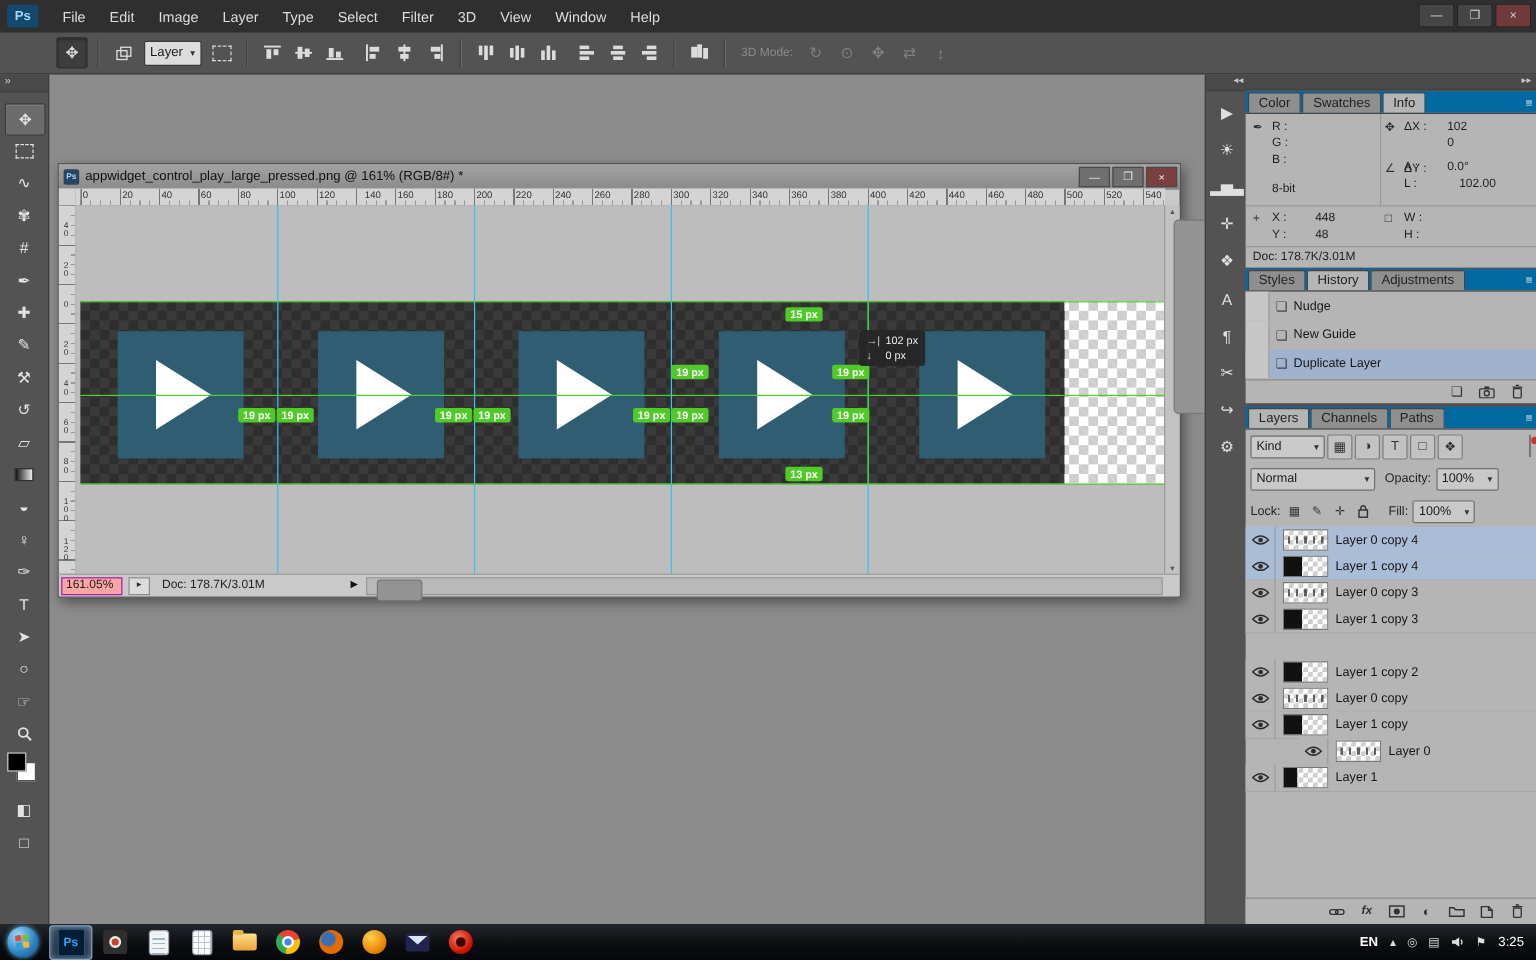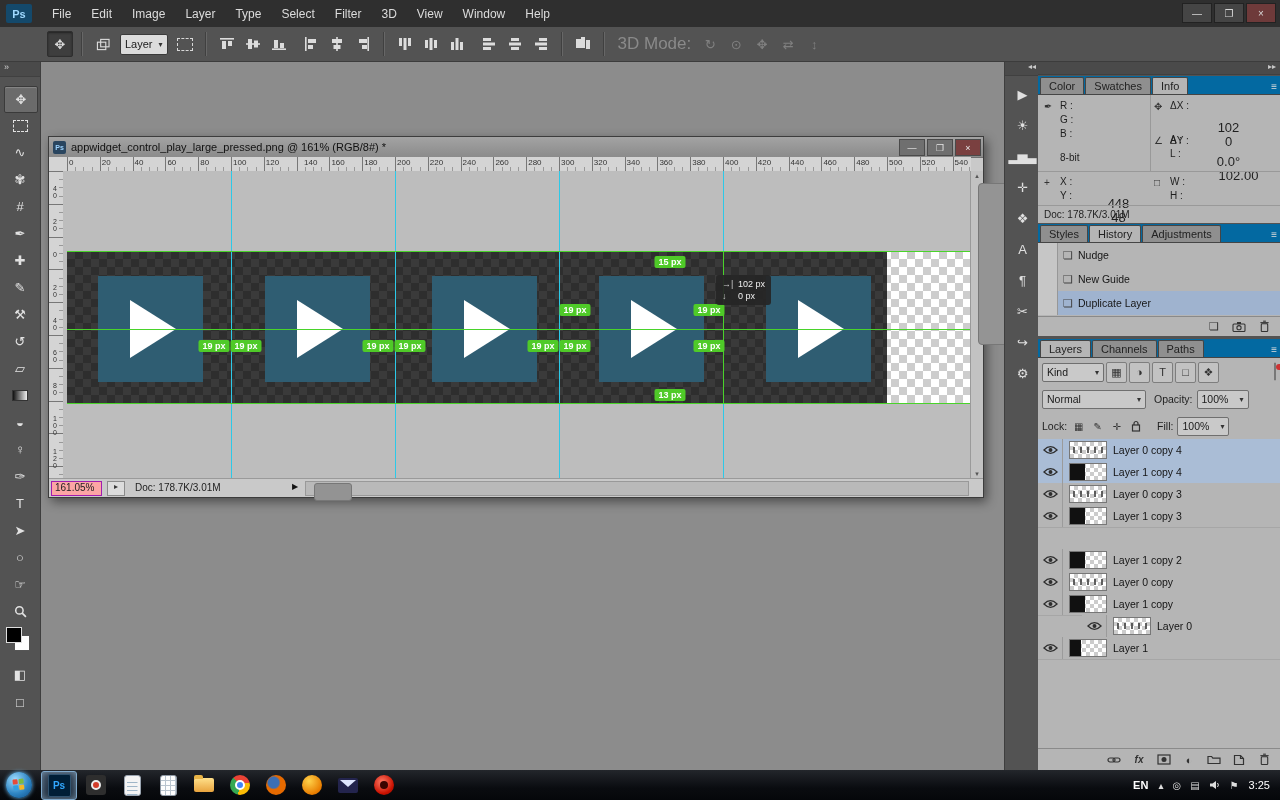--- a/index.html
+++ b/index.html
@@ -13,21 +13,21 @@
   .wbtn.close{background:#6e3a3a;}
   
   #optionsbar{position:absolute;left:0;top:27px;width:1280px;height:35px;background:#535353;border-bottom:1px solid #3c3c3c;display:flex;align-items:center;padding-left:46px;box-sizing:border-box;}
   .ob-sep{width:1px;height:24px;background:#404040;border-right:1px solid #676767;margin:0 7px;}
   .ob-btn{width:24px;height:24px;display:flex;align-items:center;justify-content:center;color:#dcdcdc;font-size:13px;margin:0 1px;border-radius:2px;}
   .ob-btn svg{display:block;}
   .ob-btn.pressed{background:#3e3e3e;border:1px solid #2e2e2e;box-shadow:inset 0 1px 2px #222;}
   .ob-select{height:19px;background:#dcdcdc;border:1px solid #3a3a3a;border-radius:2px;color:#1a1a1a;font-size:11px;display:flex;align-items:center;padding:0 4px;gap:6px;margin:0 4px;}
   .ob-select .arr{font-size:8px;color:#333;}
   .dashedbox{width:14px;height:11px;border:1px dashed #d8d8d8;display:inline-block;}
-  .ob-gray{color:#8a8a8a;font-size:17px;margin:0 6px;}
+  .ob-gray{color:#8a8a8a;font-size:10px;margin:0 6px;}
   .ob-btn.gray3d{color:#808080;}
   
   #toolbar{position:absolute;left:0;top:62px;width:40px;height:708px;background:#535353;border-right:1px solid #3e3e3e;}
   #toolbar-head{height:14px;color:#cfcfcf;font-size:9px;padding-left:4px;background:#4a4a4a;border-bottom:1px solid #404040;}
   .tool{position:absolute;left:4px;width:32px;height:25px;display:flex;align-items:center;justify-content:center;color:#e2e2e2;font-size:13px;border-radius:2px;}
   .tool.active{background:#6b6b6b;border:1px solid #3a3a3a;box-shadow:inset 0 1px 1px #888;}
   .tool .mq{width:13px;height:10px;border:1px dashed #e2e2e2;}
   .tool .grad{width:14px;height:9px;background:linear-gradient(90deg,#111,#eee);border:1px solid #333;}
   #fgbg{position:absolute;left:6px;}
   #fg{position:absolute;left:0;top:0;width:14px;height:14px;background:#000;border:1px solid #ddd;z-index:2;}
@@ -76,21 +76,21 @@
   #strip-head{height:13px;background:#4a4a4a;color:#c9c9c9;font-size:8px;text-align:right;padding-right:3px;border-bottom:1px solid #404040;}
   .strip-icon{width:28px;height:26px;margin:5px auto 4px;display:flex;align-items:center;justify-content:center;color:#e0e0e0;font-size:13px;border-radius:3px;letter-spacing:-1px;}
   
   #rightcol{position:absolute;left:1038px;top:62px;width:242px;height:708px;background:#535353;}
   .pg-tabs{position:absolute;left:0;right:0;height:18px;background:#0369a1;display:flex;align-items:flex-end;padding-left:2px;}
   .tab{font-size:11px;color:#222;background:#8f8f8f;border:1px solid #454545;border-bottom:none;padding:2px 8px 2px;margin-right:1px;border-radius:2px 2px 0 0;}
   .tab.active{background:#b5b5b5;}
   .pg-menu{position:absolute;right:3px;bottom:2px;color:#ddd;font-size:10px;}
   .pg-body{position:absolute;left:0;right:0;background:#b5b5b5;border-top:1px solid #454545;}
   .ilabel{position:absolute;font-size:10px;color:#1f1f1f;}
-  .ivalue{position:absolute;font-size:13px;color:#1f1f1f;text-align:center;margin-top:20px;}
+  .ivalue{position:absolute;font-size:10px;color:#1f1f1f;text-align:left;}
   .iicon{position:absolute;font-size:10px;color:#333;}
   .idiv{position:absolute;height:1px;background:#999;left:0;right:0;}
   .idivv{position:absolute;width:1px;background:#999;}
   
   .hrow{position:absolute;left:0;right:0;height:24px;display:flex;align-items:center;font-size:10.5px;color:#161616;}
   .hrow.sel{background:#9fb3cf;}
   .hwell{width:20px;height:24px;background:#c6c6c6;border-right:1px solid #979797;box-sizing:border-box;}
   .hicon{width:20px;text-align:center;color:#444;font-size:11px;}
   .pbar{position:absolute;left:0;right:0;height:20px;background:#b5b5b5;border-top:1px solid #8a8a8a;display:flex;align-items:center;justify-content:flex-end;gap:9px;padding-right:8px;box-sizing:border-box;color:#333;}
   .pbar .pico{width:16px;height:14px;display:flex;align-items:center;justify-content:center;font-size:11px;color:#333;}

